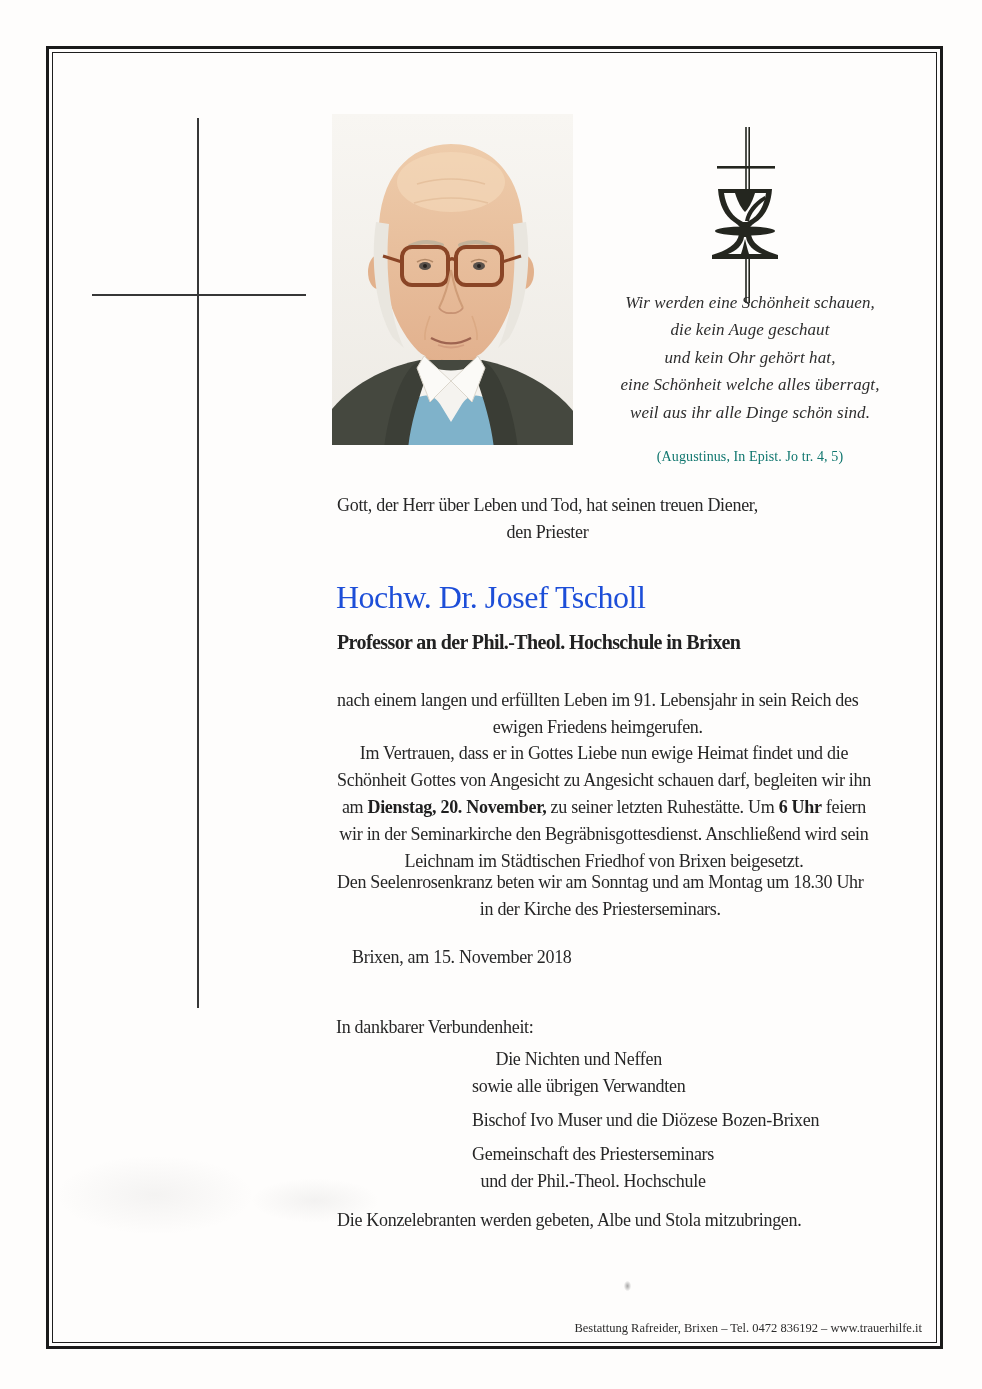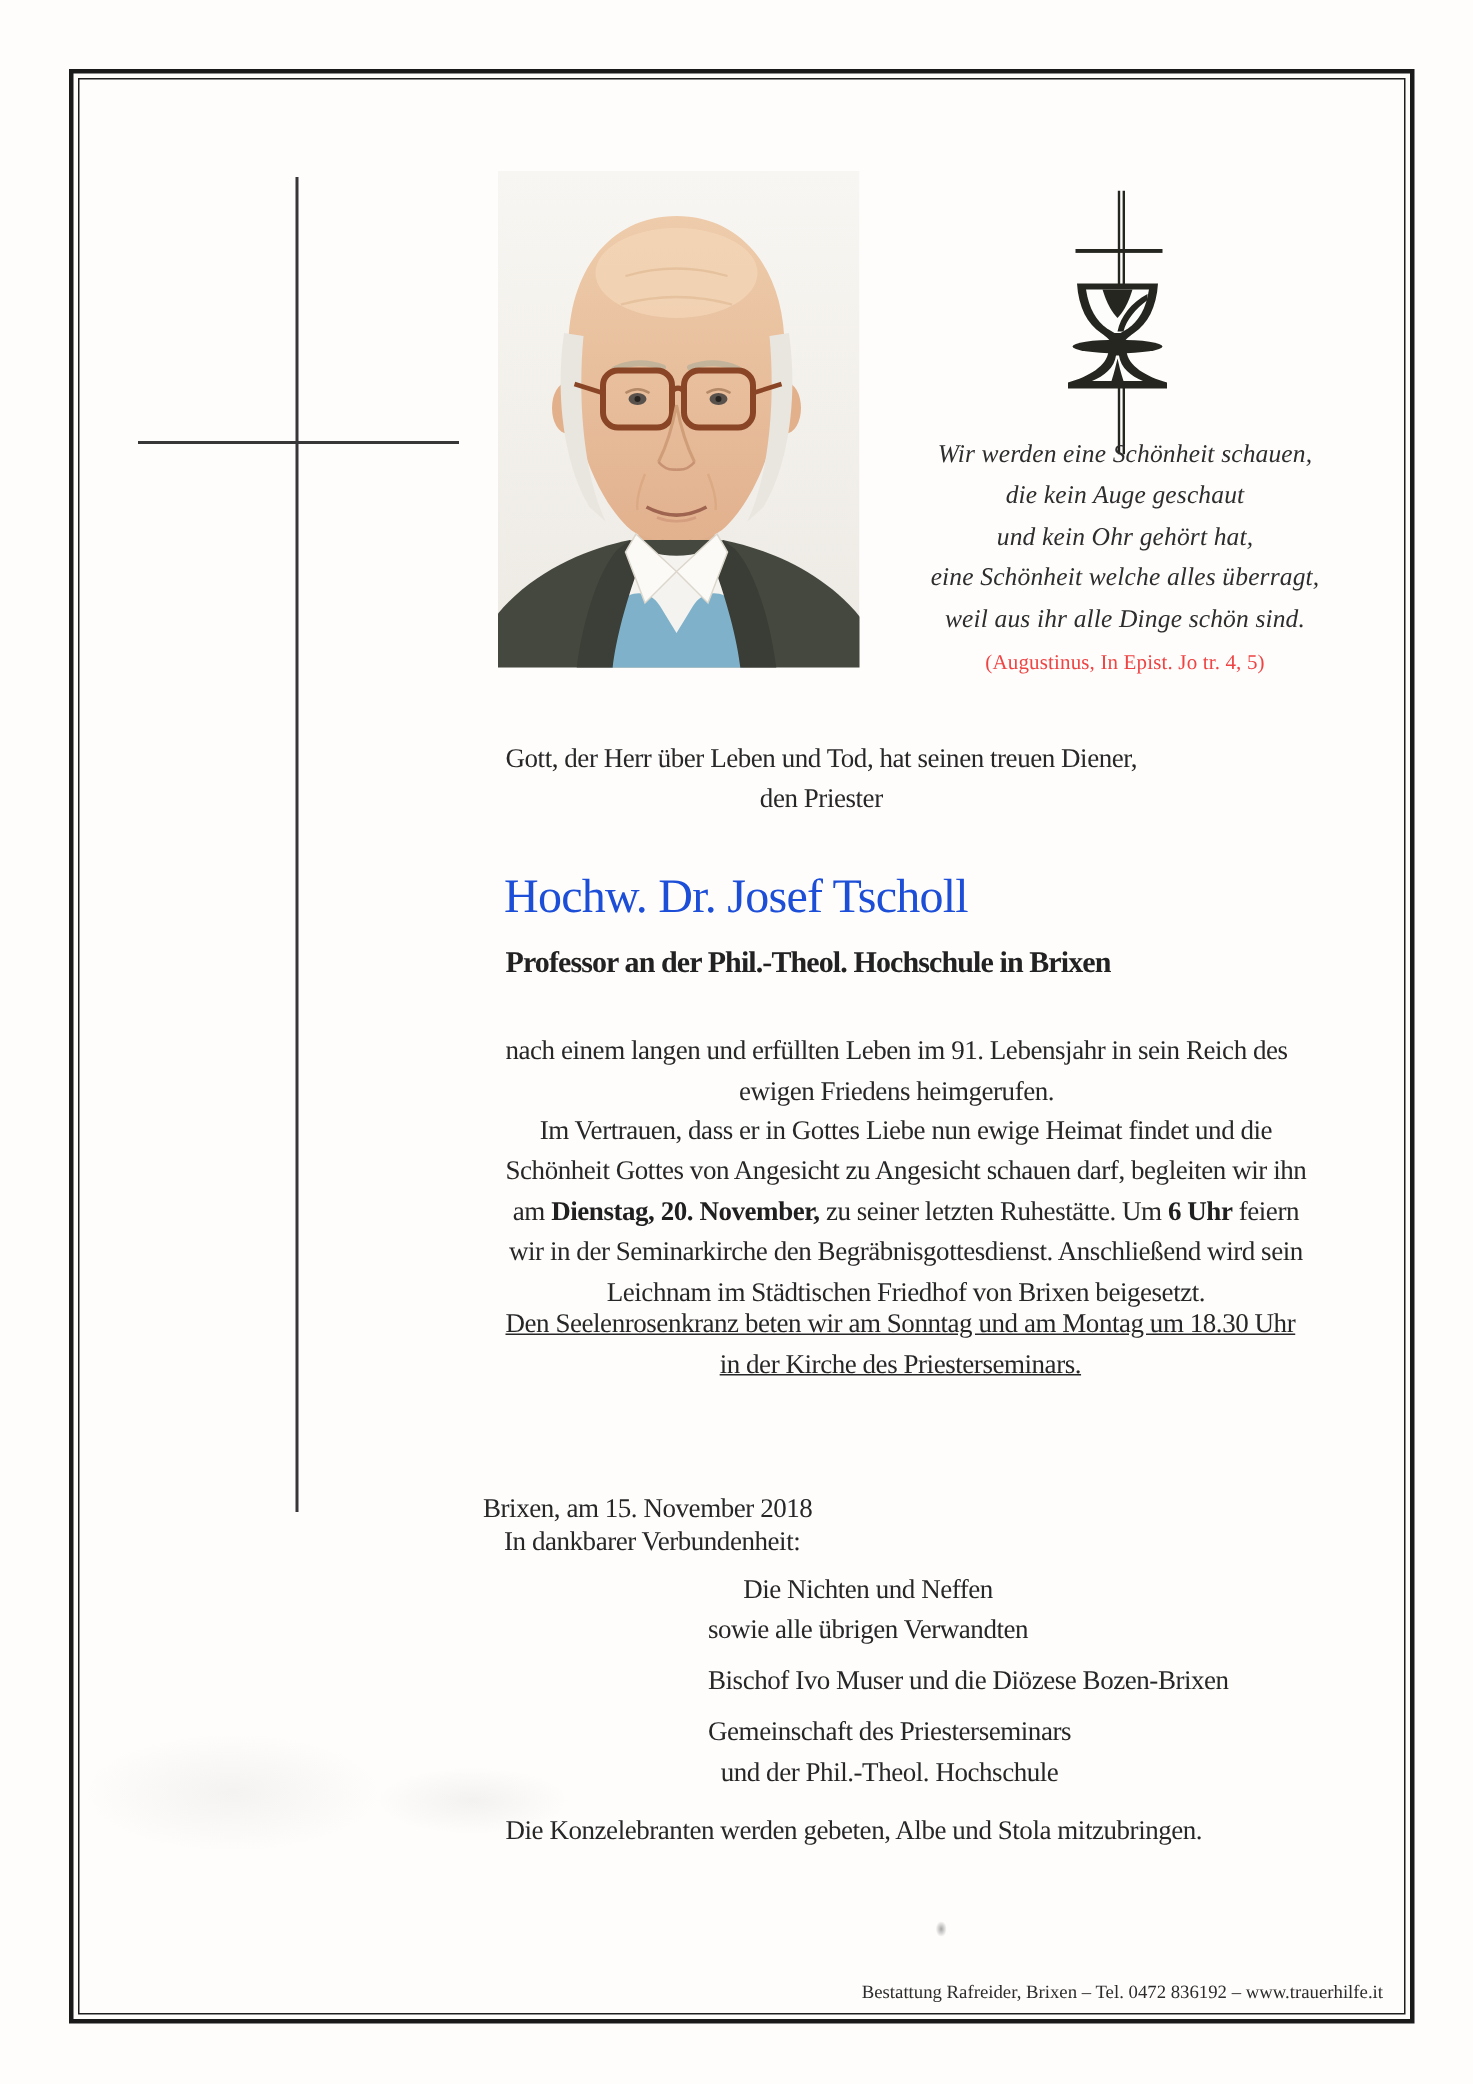--- a/index.html
+++ b/index.html
@@ -14,36 +14,36 @@
   .frame-inner { position:absolute; inset:3px; border:1px solid #1e1e1e; }
 
   .cross-v { position:absolute; left:197px; top:118px; width:2px; height:890px; background:#373737; }
   .cross-h { position:absolute; left:92px; top:294px; width:214px; height:2px; background:#373737; }
 
   .photo { position:absolute; left:332px; top:114px; width:241px; height:331px; }
   .chalice { position:absolute; left:710px; top:127px; width:70px; height:176px; }
 
   .quote { position:absolute; left:580px; top:289px; width:340px; text-align:center;
     font-style:italic; font-size:17px; line-height:27.4px; color:#2d2d2d; letter-spacing:0.1px; }
-  .quote-attribution { margin-top:3px; font-style:normal; font-size:14px; color:#ef4444; }
+  .quote-attribution { margin-top:17px; font-style:normal; font-size:14px; color:#0f766e; }
 
   .txt { position:absolute; font-size:18px; line-height:27px; letter-spacing:-0.3px; color:#272727;text-align:center; }
   .txt .line { white-space:nowrap; }
   .b { font-weight:bold; color:#1f1f1f; }
 
   .intro { left:337px; top:492px; }
   .name { position:absolute; left:336px; top:575px; font-size:32px; line-height:44px;
     font-weight:normal; letter-spacing:-0.5px; color:#1d4ed8; white-space:nowrap; }
   .role { position:absolute; left:337px; top:631px; font-size:20px; font-weight:bold;
     letter-spacing:-0.6px; color:#222; white-space:nowrap; }
 
   .p1 { left:337px; top:687px; }
   .p2 { left:337px; top:740px; }
-  .p3 { left:337px; top:869px;text-decoration:underline; }
-  .dateline { left:322px; top:944px;margin-top:48px; }
+  .p3 { left:337px; top:869px; }
+  .dateline { left:352px; top:944px; }
   .gratitude-heading { left:336px; top:1014px; }
   .mourners { position:absolute; left:472px; }
   .mg1 { top:1046px; } .mg2 { top:1107px; } .mg3 { top:1141px; }
   .note { left:337px; top:1207px; }
 
   .footer { position:absolute; right:60px; top:1320px; font-size:12.5px; line-height:16px;
     letter-spacing:0; color:#2c2c2c; white-space:nowrap;margin-left:12px; }
 
   .smudge { position:absolute; pointer-events:none; }
   .s1 { left:55px; top:1155px; width:200px; height:80px;

